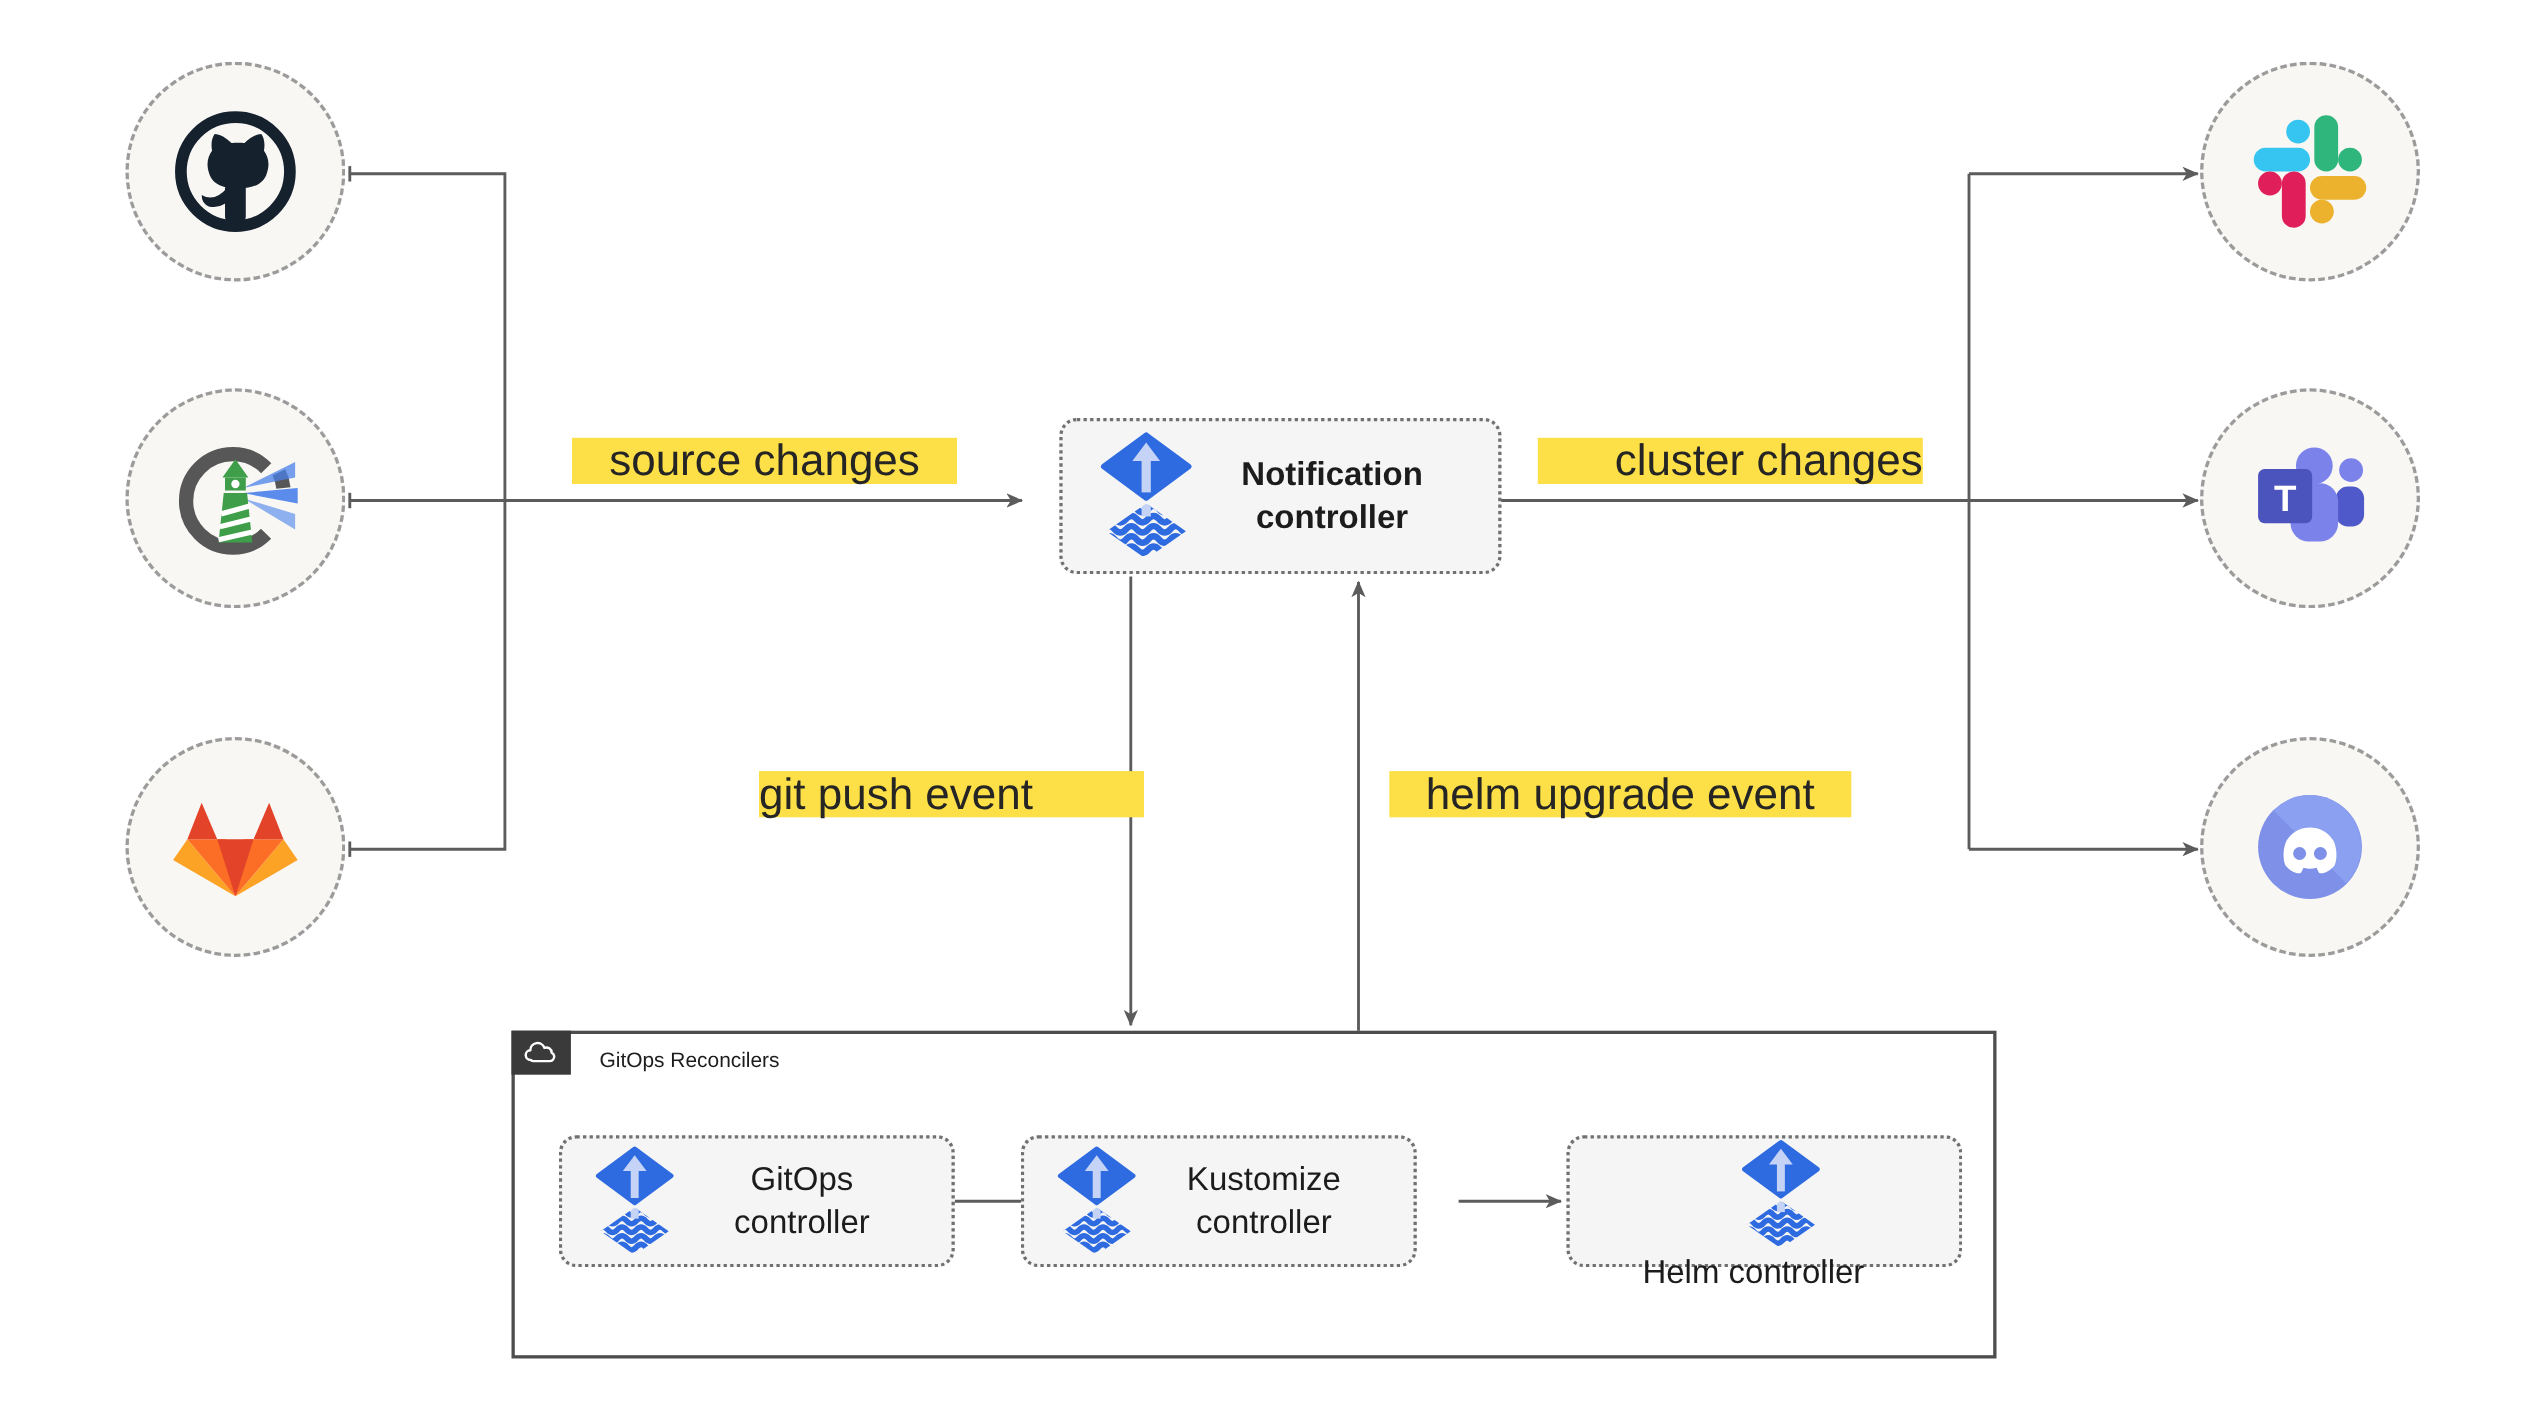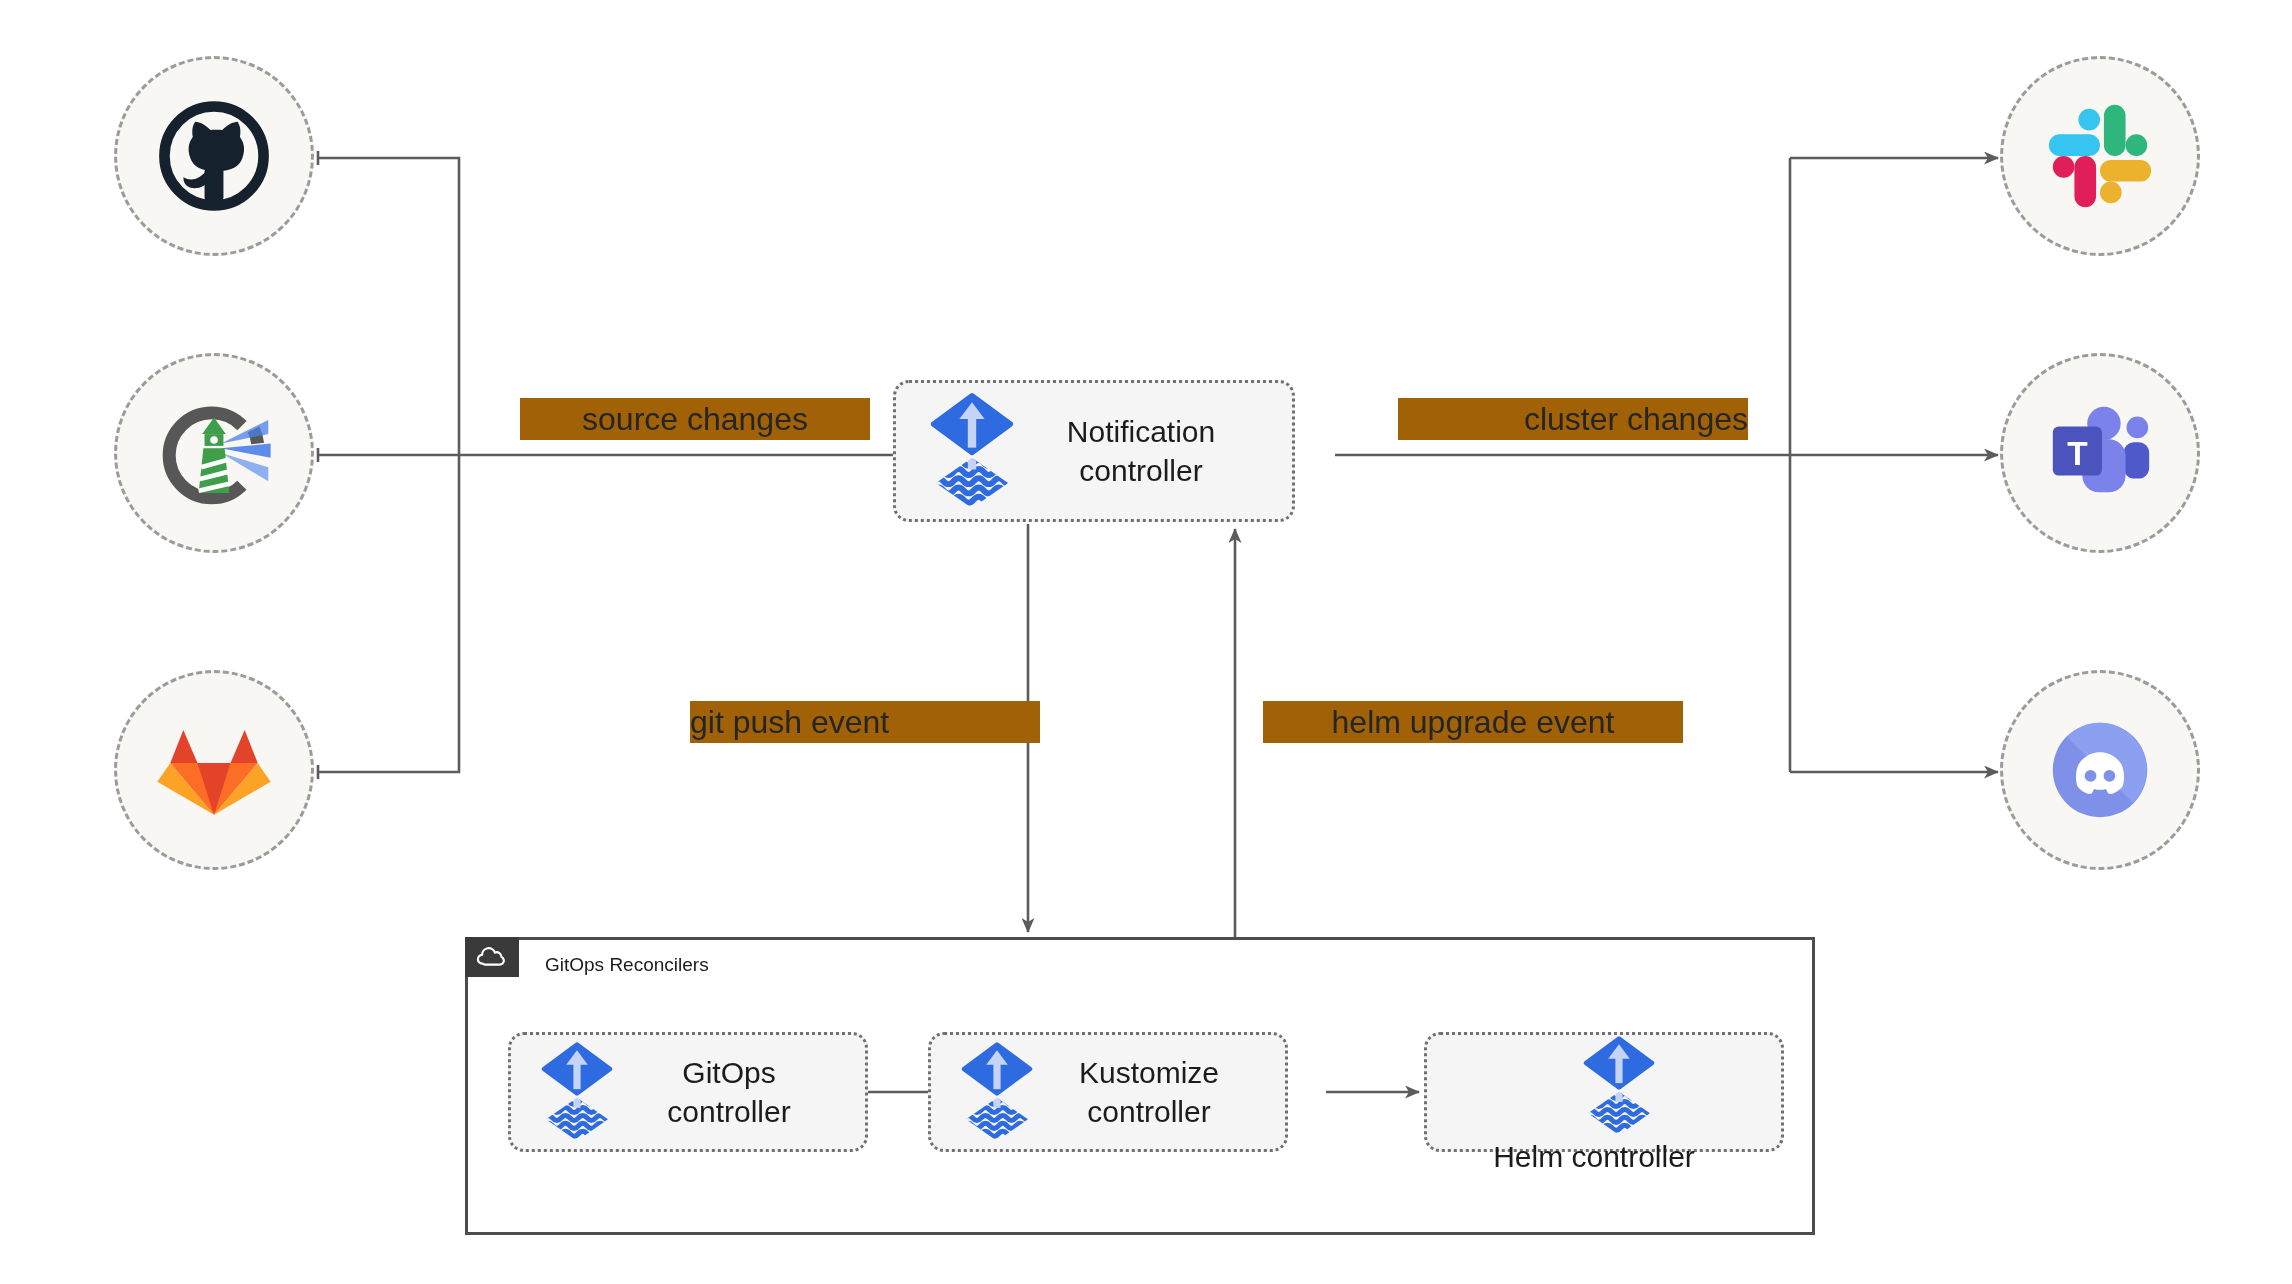--- a/index.html
+++ b/index.html
@@ -31,21 +31,21 @@
     display:flex;align-items:center;
   }
   .ctrl-box .flux{flex:0 0 auto;}
   .ctrl-label{
     flex:1 1 auto;
     text-align:center;
     font-size:30px;
     line-height:39px;
     color:#1c1c1c;
   }
-  #notification-box{left:893px;top:380px;width:402px;height:142px;}
+  #notification-box{left:963px;top:380px;width:402px;height:142px;font-weight:bold;}
   #notification-box .flux{width:84px;height:120px;margin-left:34px;}
   #notification-box .ctrl-label{padding:0 30px 0 6px;}
   .inner-box{top:1032px;width:360px;height:120px;}
   .inner-box .flux{width:72px;height:102px;margin-left:30px;}
   .inner-box .ctrl-label{padding:0 24px 0 4px;}
   #source-box{left:508px;}
   #kustomize-box{left:928px;}
   #helm-box{left:1424px;flex-direction:column;}
   #gitops-box{
     position:absolute;left:465px;top:937px;width:1350px;height:298px;
@@ -54,22 +54,22 @@
   #gitops-badge{
     position:absolute;left:465px;top:937px;width:54px;height:40px;
     background:#3a3a3a;display:flex;align-items:center;justify-content:center;
   }
   #gitops-title{
     position:absolute;left:545px;top:947px;
     font-size:19px;line-height:36px;color:#1c1c1c;
   }
   .edge-label{
     position:absolute;
-    font-size:32px;line-height:42px;color:#252525;
-    background:#a16207;
+    font-size:40px;line-height:42px;color:#252525;
+    background:#fde047;
     white-space:nowrap;
   }
   #label-source-changes{left:520px;top:398px;width:350px;text-align:center;}
   #label-cluster-changes{left:1398px;top:398px;width:350px;text-align:right;}
   #label-git-push{left:690px;top:701px;width:350px;text-align:left;}
   #label-helm-upgrade{left:1263px;top:701px;width:420px;text-align:center;}
   .hidden-defs{position:absolute;width:0;height:0;overflow:hidden;}
 </style>
 </head>
 <body>

